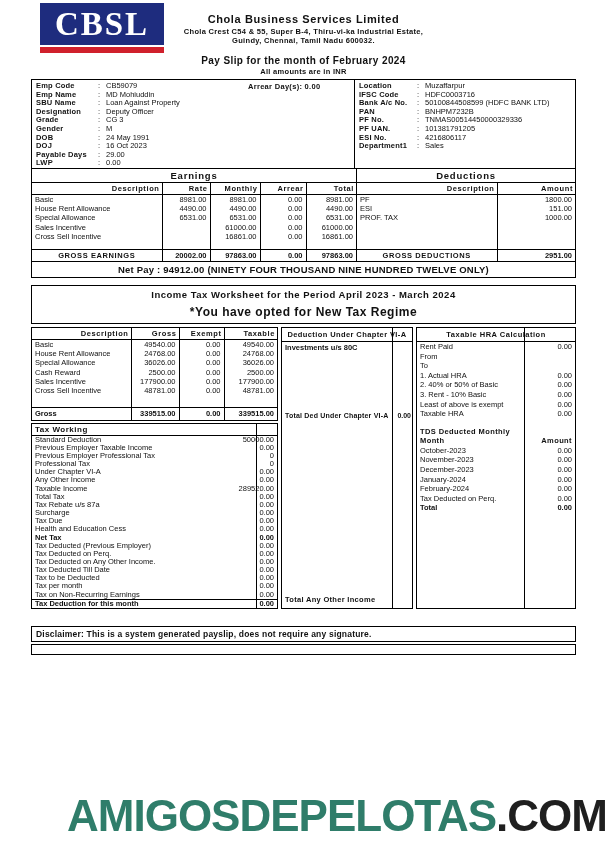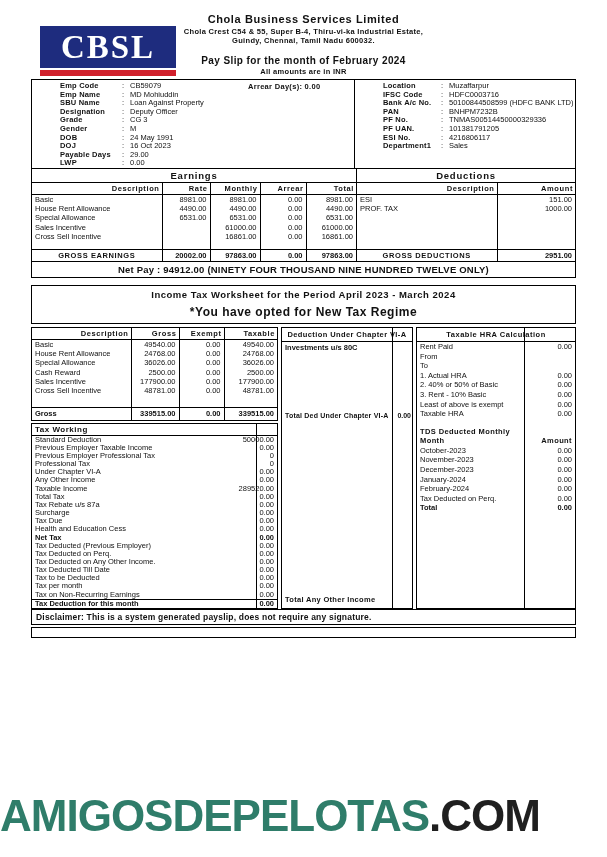--- a/index.html
+++ b/index.html
@@ -1,37 +1,37 @@
 <!DOCTYPE html>
 <html><head>
 <meta charset="utf-8">
 <style>
   html,body{margin:0;padding:0;background:#fff;}
   .page{position:relative;width:607px;height:857px;background:#ffffff;overflow:hidden;
         font-family:"Liberation Sans", sans-serif;color:#111;}
   
   .header{position:relative;padding-top:13px;height:66px;}
-  .logo{position:absolute;left:40px;top:26px;width:136px;}
+  .logo{position:absolute;left:40px;top:3px;width:124px;}
   .logo-box{background:#1e2c7e;height:42px;display:flex;align-items:center;justify-content:center;}
   .logo-text{color:#fff;font-family:"Liberation Serif", serif;font-weight:bold;font-size:33px;letter-spacing:2px;}
   .logo-stripe{height:6px;background:#d0202c;margin-top:2px;}
   .hc{text-align:center;line-height:1.25;}
   .company{font-size:11px;font-weight:bold;letter-spacing:0.6px;}
   .addr{font-size:7.5px;font-weight:bold;letter-spacing:0.3px;}
   .ps-title{font-size:10px;font-weight:bold;margin-top:9px;letter-spacing:0.4px;}
   .inr-note{font-size:7.5px;font-weight:bold;letter-spacing:0.3px;}
   
   .content{margin:0 31px;}
   .box{border:1.5px solid #000;}
   
   .emp{display:flex;padding-top:2px;}
   .emp-l{width:212px;padding-left:4px;}
   .emp-m{width:106px;font-size:7.5px;font-weight:bold;letter-spacing:0.3px;}
   .emp-r{flex:1;border-left:1px solid #000;padding-left:4px;margin-top:-2px;padding-top:2px;padding-bottom:2px;}
-  .kv{display:flex;font-size:7.5px;line-height:8.6px;margin-left:24px;}
+  .kv{display:flex;font-size:7.5px;line-height:8.6px;}
   .kv .k{font-weight:bold;width:62px;letter-spacing:0.2px;}
   .emp-r .kv .k{width:58px;}
   .kv .colon{width:8px;}
   .kv .colon::before{content:":";}
   .kv .v{flex:1;}
   
   .ed-head{display:flex;border-top:1px solid #000;border-bottom:1px solid #000;font-weight:bold;}
   .ed-head .eh{width:324px;text-align:center;font-size:9.5px;letter-spacing:0.8px;border-right:1px solid #000;padding:1px 0;}
   .ed-head .dh{flex:1;text-align:center;font-size:9.5px;letter-spacing:0.8px;padding:1px 0;}
   .ed-body{display:flex;height:78px;}
@@ -78,24 +78,24 @@
   
   .hra-title{font-size:7.5px;font-weight:bold;text-align:center;border-bottom:1px solid #000;padding:2px 0;letter-spacing:0.5px;}
   .hrow{display:flex;font-size:7.5px;line-height:9.6px;}
   .hrow .hl{flex:1;padding-left:3px;}
   .hrow .hv{width:48px;text-align:right;padding-right:3px;}
   .tds{margin-top:8px;}
   .tds-title{font-size:7.5px;font-weight:bold;padding-left:3px;letter-spacing:0.4px;line-height:9.6px;}
   .hrow.hhead{font-weight:bold;letter-spacing:0.4px;gap:41px;}
   .hrow.htotal{font-weight:bold;}
   
-  .disc{margin-top:0;border:1px solid #000;font-size:8.5px;font-weight:bold;padding:2px 0 2px 4px;letter-spacing:0.2px;}
+  .disc{margin-top:17px;border:1px solid #000;font-size:8.5px;font-weight:bold;padding:2px 0 2px 4px;letter-spacing:0.2px;}
   .empty-strip{margin-top:2px;border:1px solid #000;height:9px;}
   
-  .watermark{position:absolute;top:791px;left:0;width:100%;text-align:left;
+  .watermark{position:absolute;top:791px;left:0;width:100%;text-align:right;
              font-family:"Liberation Sans", sans-serif;font-weight:800;font-size:44px;letter-spacing:-1px;}
   .wm-green{color:#2f7d6a;}
   .wm-black{color:#1f1f1f;}
 </style>
 </head>
 <body>
 
 <div class="page">
 
   <div class="header">
@@ -301,20 +301,24 @@
                 <col>
               </colgroup>
             <thead>
               <tr>
                 <th>Description</th>
                 <th>Amount</th>
               </tr>
             </thead>
             <tbody>
               <tr>
+                  <td>PF</td>
+                  <td class="num">1800.00</td>
+                </tr>
+              <tr>
                   <td>ESI</td>
                   <td class="num">151.00</td>
                 </tr>
               <tr>
                   <td>PROF. TAX</td>
                   <td class="num">1000.00</td>
                 </tr>
               <tr class="spacer">
                   <td></td>
                   <td></td>

